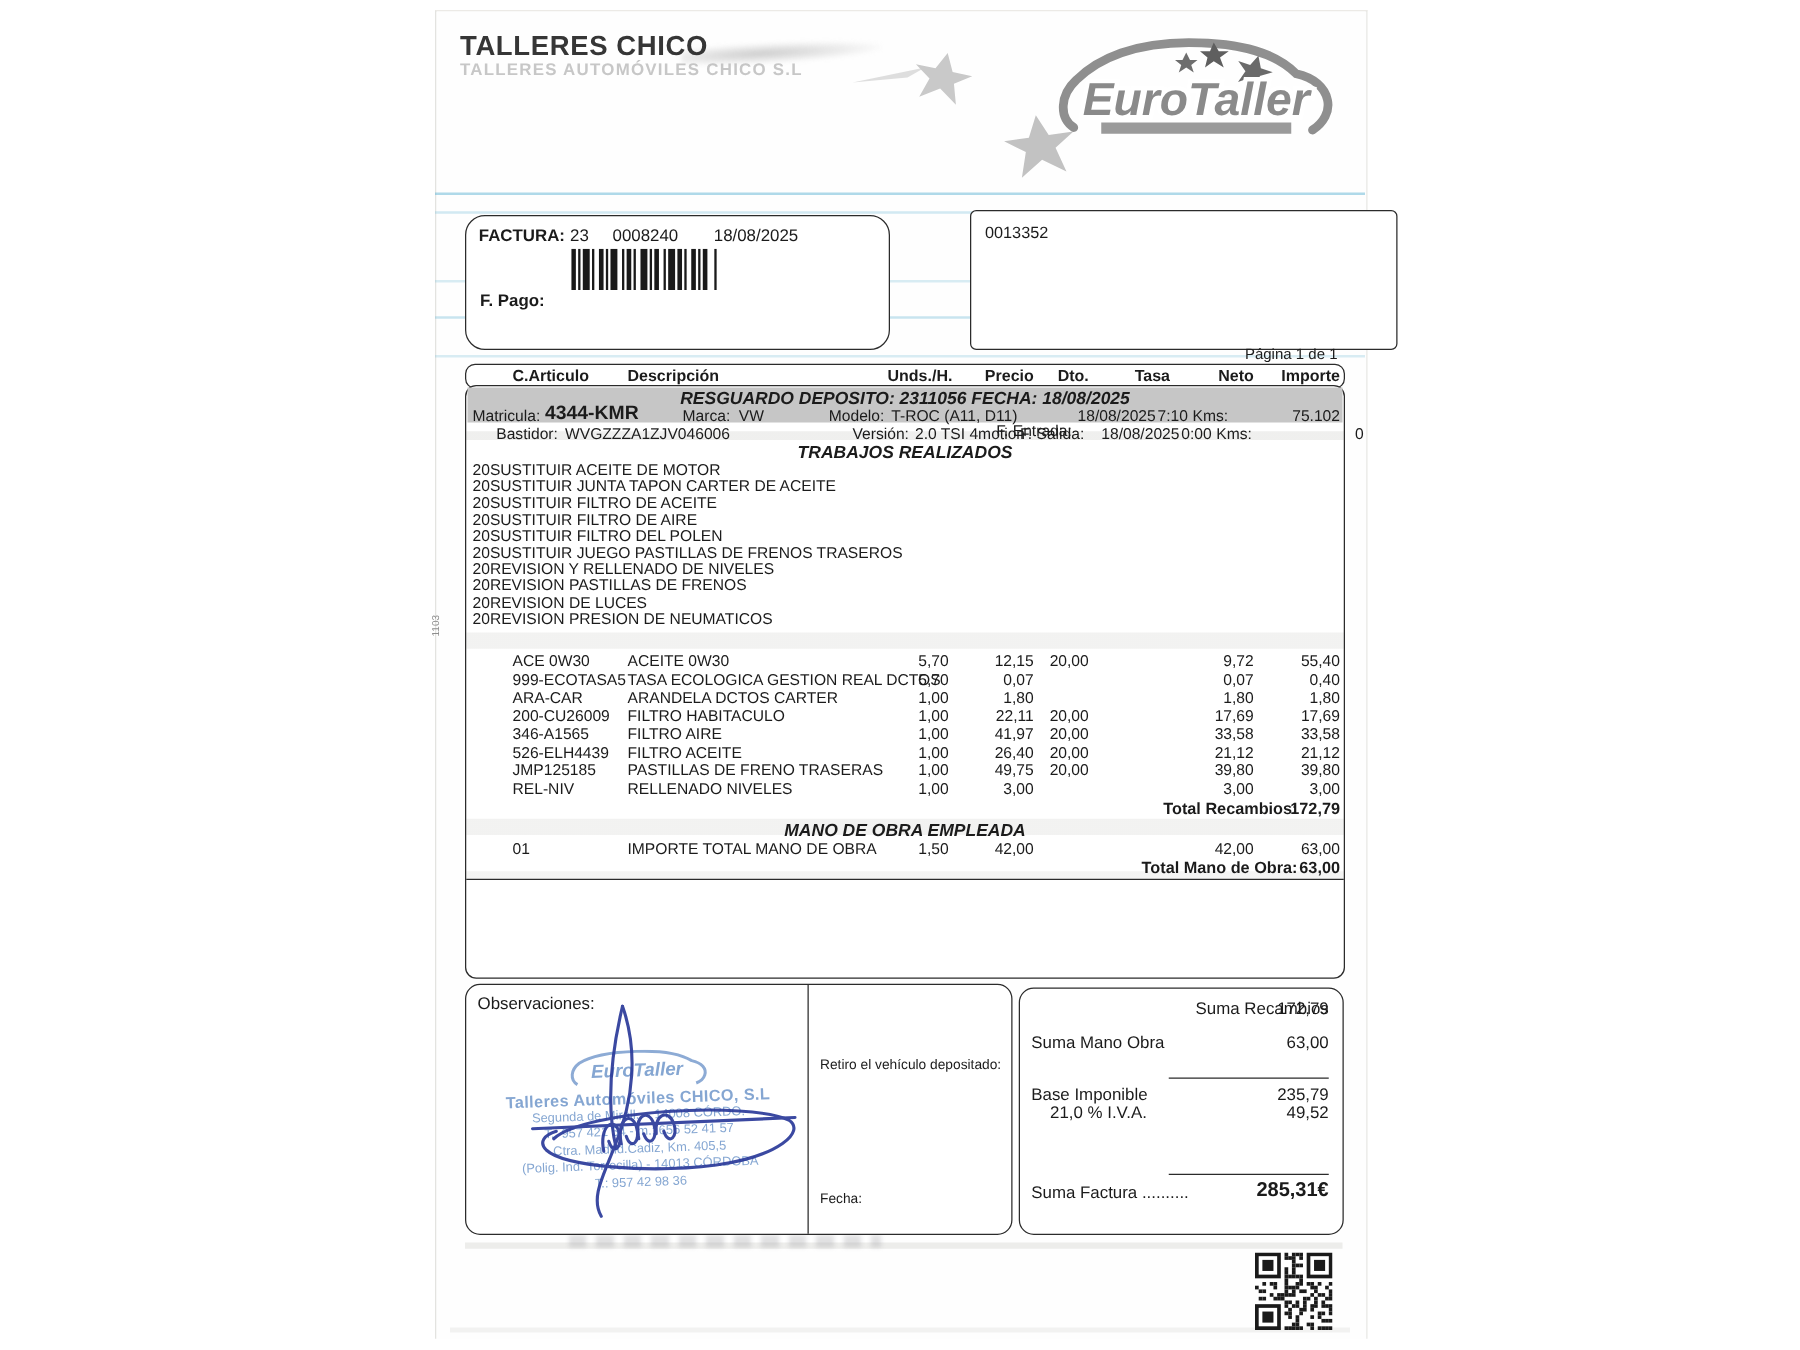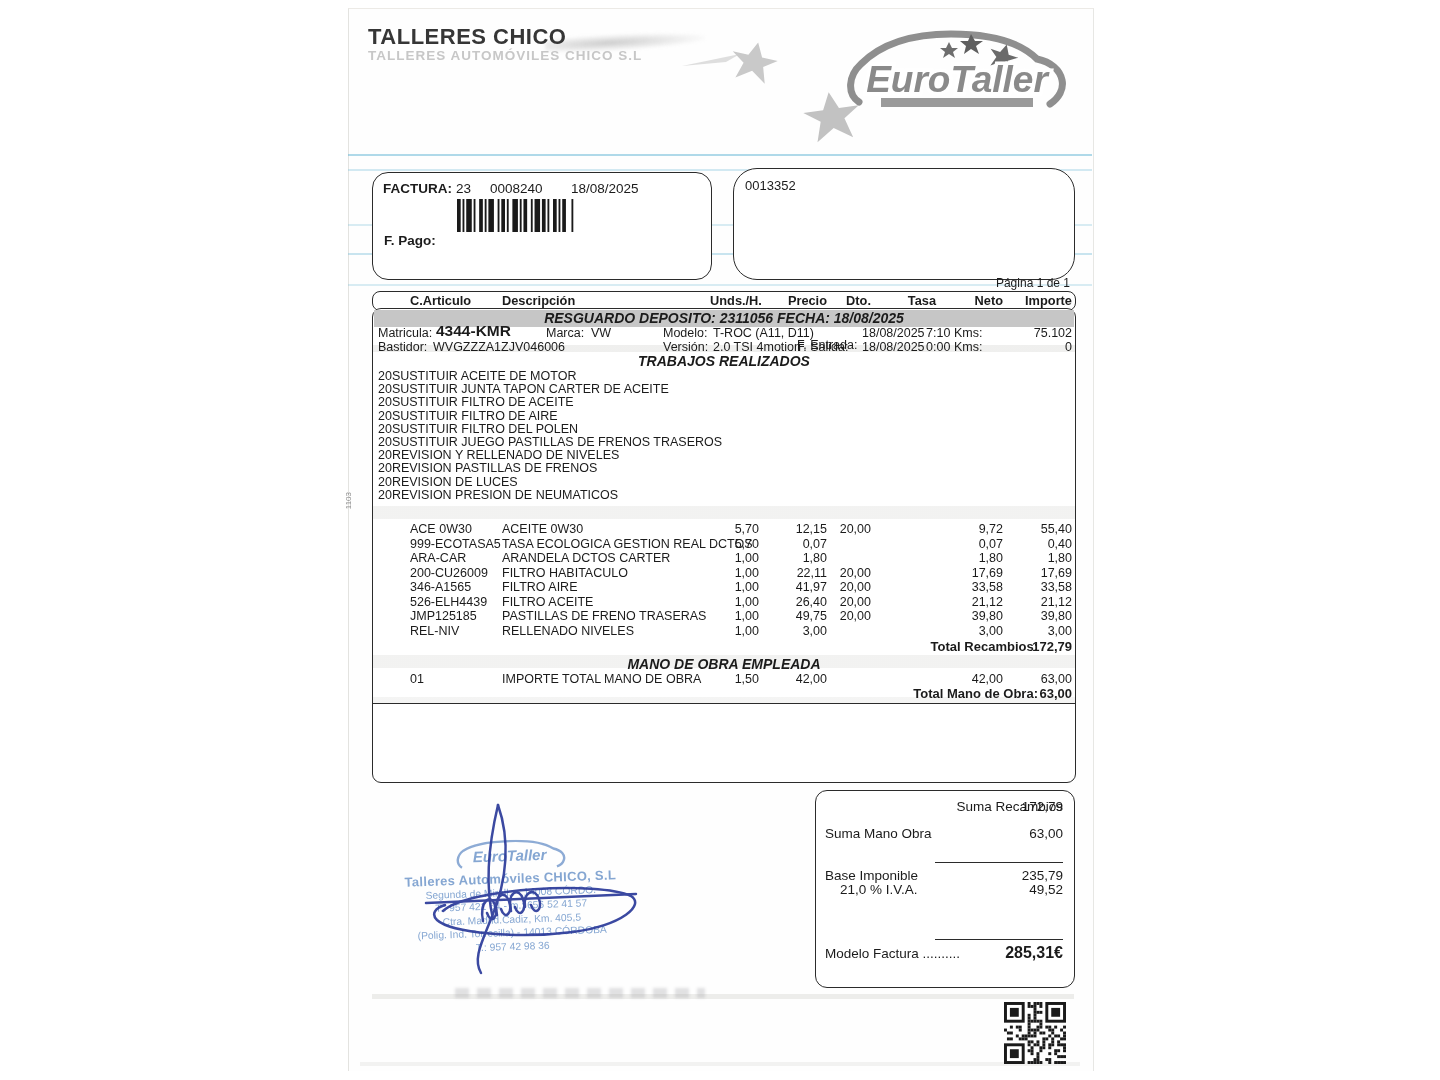--- a/index.html
+++ b/index.html
@@ -14,40 +14,40 @@
   .gray-stripe{z-index:1;}
   .boxed{background:#ffffff;border:1.6px solid #2b2b2b;z-index:3;}
   
   .company-title{left:368px;top:24px;font-size:22px;font-weight:bold;letter-spacing:.5px;color:#363636;z-index:4;}
   .company-ghost{left:368px;top:48px;font-size:13.5px;font-weight:bold;letter-spacing:1px;color:#c7c7c7;filter:blur(.4px);z-index:2;}
   .title-streak{left:545px;top:34px;width:160px;height:16px;z-index:2;
       background:radial-gradient(ellipse at 40% 50%, rgba(145,145,145,.45), rgba(180,180,180,.18) 55%, transparent 75%);
       filter:blur(1.5px);transform:rotate(-3deg);}
   
   .factura-box{left:372px;top:172px;width:338px;height:106px;border-radius:16px;}
-  .ref-box{left:733px;top:168px;width:340px;height:110px;border-radius:24px;}
+  .ref-box{left:776px;top:168px;width:340px;height:110px;border-radius:5px;}
   .fb-label{left:10px;top:8px;font-size:13.5px;font-weight:bold;}
   .fb-val{font-size:13.5px;}
   .pagina{left:960px;top:276px;width:110px;text-align:right;font-size:12px;z-index:4;}
   
   .thead-box{left:372px;top:291px;width:702px;height:18px;border-radius:8px;}
   .tbody-box{left:372px;top:308px;width:702px;height:473px;border-radius:9px;
       background-image:
         linear-gradient(rgba(150,150,142,.15),rgba(150,150,142,.15)),
         linear-gradient(rgba(150,150,142,.12),rgba(150,150,142,.12)),
         linear-gradient(rgba(150,150,142,.12),rgba(150,150,142,.12)),
         linear-gradient(rgba(150,150,142,.10),rgba(150,150,142,.10));
       background-repeat:no-repeat;
       background-position:0 36px,0 197px,0 346px,0 388px;
       background-size:100% 7px,100% 13px,100% 13px,100% 6px;}
   .grow,.ghead{display:grid;grid-template-columns:92px 240px 49px 68px 44px 65px 67px 69px;
       padding-left:5px;font-size:12.5px;line-height:14.5px;white-space:nowrap;}
   .ghead{font-weight:bold;font-size:12.8px;line-height:16px;padding-top:1px;}
   .cl{text-align:left;margin-left:32px;} .cr{text-align:right;}
-  .band{left:1px;top:1px;width:calc(100% - 2px);height:17px;background:#c6c6c6;
+  .band{left:1px;top:1px;width:calc(100% - 2px);height:28px;background:#c6c6c6;
         text-align:center;font-size:14px;font-weight:bold;font-style:italic;line-height:17px;}
   .vrow{left:0;width:100%;height:14px;font-size:12.5px;line-height:14px;white-space:nowrap;}
   .vl{position:absolute;}
   .sec-head{left:0;width:100%;text-align:center;font-size:14px;font-weight:bold;font-style:italic;line-height:15px;}
   .wline{font-size:12.5px;line-height:13.2px;white-space:nowrap;}
   .tot-row{position:absolute;left:0;width:100%;font-size:13px;font-weight:bold;line-height:15px;}
   .tot-label{position:absolute;right:37px;}
   .tot-val{position:absolute;right:3px;width:80px;text-align:right;}
   .hline{position:absolute;left:0;width:100%;border-top:1.6px solid #2b2b2b;}
   
@@ -176,21 +176,21 @@
       <span class="vl" style="left:173px;">Marca:</span>
       <span class="vl" style="left:218px;">VW</span>
       <span class="vl" style="left:290px;">Modelo:</span>
       <span class="vl" style="left:340px;">T-ROC (A11, D11)</span>
       <span class="vl" style="left:424px;margin-top:12px;">F. Entrada:</span>
       <span class="vl" style="left:489px;">18/08/2025</span>
       <span class="vl" style="left:553px;">7:10</span>
       <span class="vl" style="left:581px;">Kms:</span>
       <span class="vl" style="right:3px;text-align:right;">75.102</span>
     </div>
-    <div class="abs vrow" style="top:31px;">
+    <div class="abs vrow" style="top:31px;margin-left:19px;">
       <span class="vl" style="left:5px;">Bastidor:</span>
       <span class="vl" style="left:60px;">WVGZZZA1ZJV046006</span>
       <span class="vl" style="left:290px;">Versión:</span>
       <span class="vl" style="left:340px;">2.0 TSI 4motion</span>
       <span class="vl" style="left:424px;">F. Salida:</span>
       <span class="vl" style="left:489px;">18/08/2025</span>
       <span class="vl" style="left:553px;">0:00</span>
       <span class="vl" style="left:581px;">Kms:</span>
       <span class="vl" style="right:3px;text-align:right;">0</span>
     </div>
@@ -309,20 +309,26 @@
           <span class="cr">63,00</span>
         </div>
       </div>
     <div class="tot-row" style="top:377px;">
       <span class="tot-label">Total Mano de Obra:</span>
       <span class="tot-val">63,00</span>
     </div>
     <div class="hline" style="top:394px;"></div>
   </div>
 
+  <div class="abs boxed obs-box">
+    <div class="obs-divider"></div>
+    <span class="obs-label">Observaciones:</span>
+    <span class="retiro-label">Retiro el vehículo depositado:</span>
+    <span class="fecha-label">Fecha:</span>
+  </div>
 
   <div class="abs stamp">
     <div class="stamp-oval">
       <svg width="116" height="30" viewBox="0 0 116 30">
         <path d="M10 26 C4 22 5 14 12 9 C22 3 36 1 58 1 C80 1 93 4 102 10 C110 12 114 17 112 22 C111 25 108 27 105 28" fill="none" stroke="rgba(112,150,202,.8)" stroke-width="2.4"></path>
         <text x="58" y="21" text-anchor="middle" font-family="Liberation Sans, sans-serif" font-size="15" font-style="italic" font-weight="bold" fill="rgba(112,150,202,.85)">EuroTaller</text>
       </svg>
     </div>
     <div class="s-bold">Talleres Automóviles CHICO, S.L</div>
     <div class="s-sm">Segunda de Mirall..  -  14008 CÓRDO.</div>
@@ -356,21 +362,21 @@
     <div class="trow" style="top:77px;">
       <span>Base Imponible</span>
       <span class="rv">235,79</span>
     </div>
     <div class="trow" style="top:91px;left:24px;">
       <span>21,0  % I.V.A.</span>
       <span class="rv">49,52</span>
     </div>
     <div class="sumline" style="top:148px;"></div>
     <div class="trow total-factura" style="top:155px;">
-      <span>Modelo Factura ..........</span>
+      <span>Suma Factura ..........</span>
       <span class="rv">285,31€</span>
     </div>
   </div>
 
   <div class="abs qr">
     <svg width="62" height="62" viewBox="0 0 63 63">
         <rect x="24" y="0" width="3" height="3" fill="#1a1a1a"></rect>
         <rect x="30" y="0" width="3" height="3" fill="#1a1a1a"></rect>
         <rect x="33" y="0" width="3" height="3" fill="#1a1a1a"></rect>
         <rect x="36" y="0" width="3" height="3" fill="#1a1a1a"></rect>

